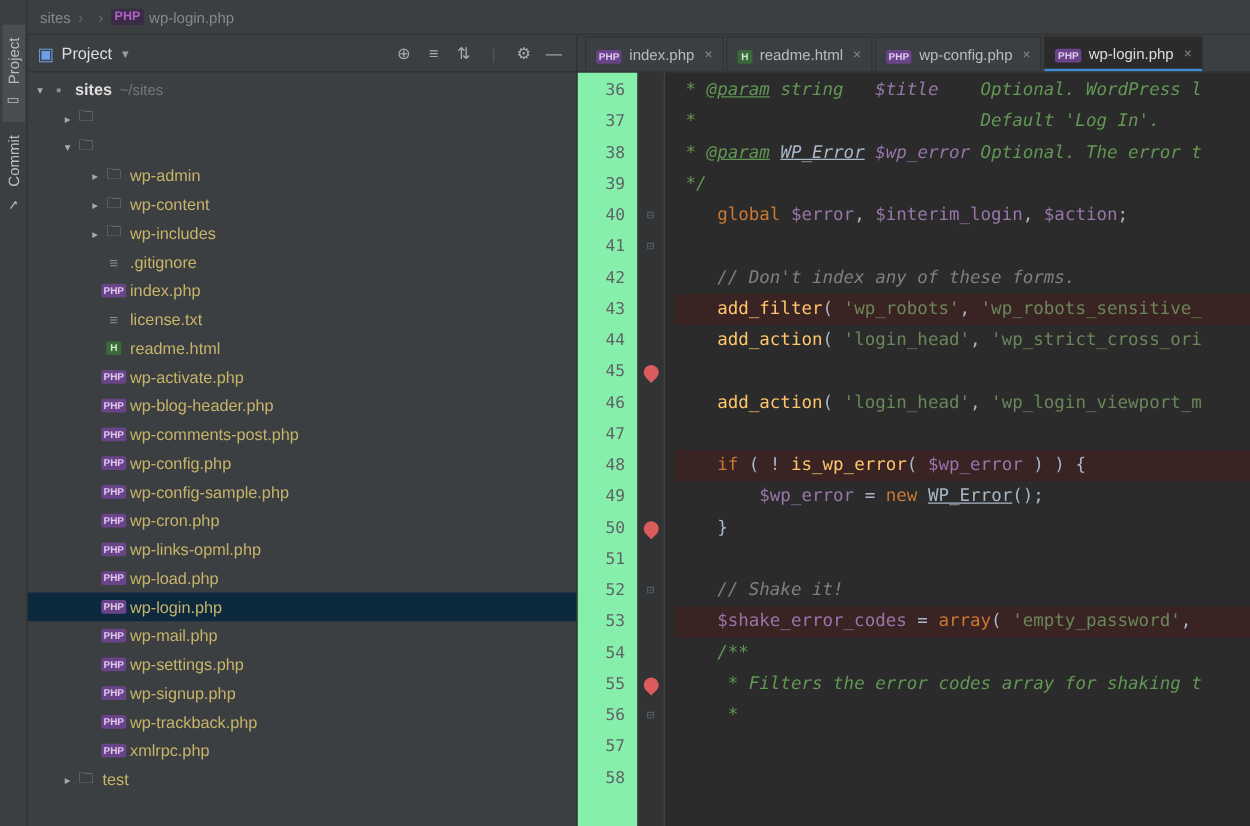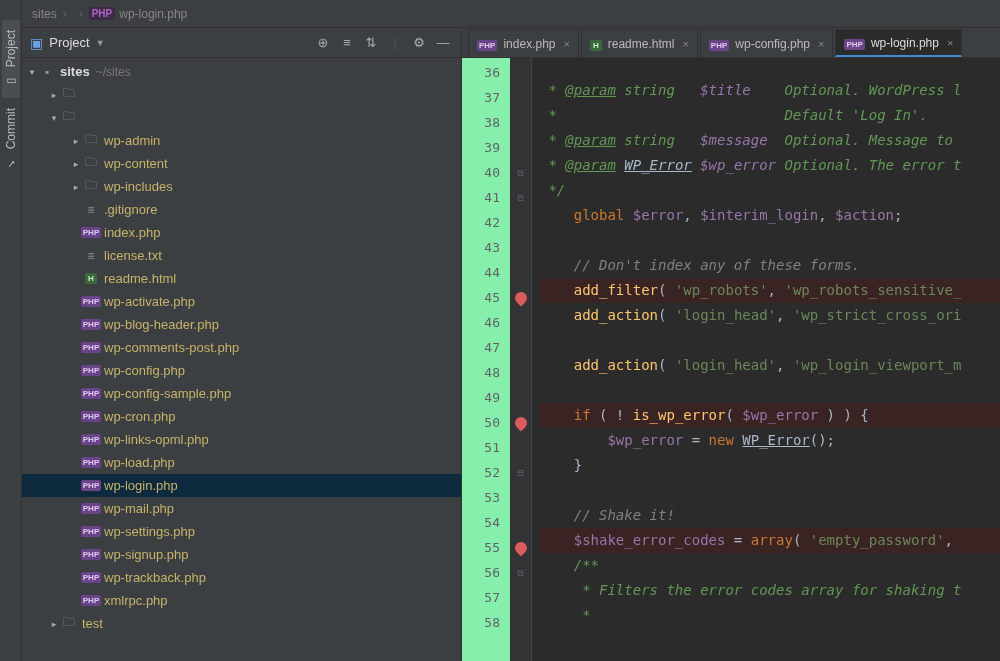--- a/index.html
+++ b/index.html
@@ -108,21 +108,21 @@
 }
 .tab .close { margin-left:8px; color:#888; font-size:11px;}
 .tab .icon { margin-right:6px;}
 .codewrap { flex:1; display:flex; overflow:hidden; font-family:"Menlo","Consolas",monospace;}
 .gutter-ln { width:48px; text-align:right; color:#606366; background:#86efac; padding-top:2px;}
 .gutter-ln .ln { height:25px; padding-right:10px; font-size:13px; line-height:25px;}
 .gutter-mark { width:22px; background:#313335; border-right:1px solid #444; padding-top:2px;}
 .gutter-mark .mk { height:25px; display:flex; align-items:center; justify-content:center;}
 .mk .bp { width:12px; height:12px; background:#db5c5c; border-radius:50% 50% 50% 0; transform:rotate(-45deg);}
 .mk .fold { color:#606366; font-size:10px;}
-.code { flex:1; padding-top:20px; padding-left:8px; overflow:hidden;}
+.code { flex:1; padding-top:2px; padding-left:8px; overflow:hidden;}
 .cline { height:25px; line-height:25px; font-size:14px; white-space:pre;}
 .cline.hl { background:#3a2323;}
 .c-kw { color:#cc7832;}
 .c-fn { color:#ffc66d;}
 .c-var { color:#9876aa;}
 .c-str { color:#6a8759;}
 .c-cmt { color:#808080; font-style:italic;}
 .c-doc { color:#629755; font-style:italic;}
 .c-tag { color:#629755; font-style:italic; text-decoration:underline;}
 .c-cls { color:#a9b7c6; text-decoration:underline;}
@@ -414,21 +414,20 @@
             </div>
             <div class="mk">
               <span class="fold">⊟</span>
             </div>
             <div class="mk"></div>
             <div class="mk"></div>
           </div>
         <div class="code" id="code">
             <div class="cline "> <span class="c-doc">* <span class="c-tag">@param</span> string   <span class="c-var">$title</span>    Optional. WordPress l</span></div>
             <div class="cline "> <span class="c-doc">*                           Default 'Log In'.</span></div>
-            <div class="cline "> <span class="c-doc">* <span class="c-tag">@param</span> string   <span class="c-var">$message</span>  Optional. Message to </span></div>
             <div class="cline "> <span class="c-doc">* <span class="c-tag">@param</span> <span class="c-cls">WP_Error</span> <span class="c-var">$wp_error</span> Optional. The error t</span></div>
             <div class="cline "> <span class="c-doc">*/</span></div>
             <div class="cline ">    <span class="c-kw">global</span> <span class="c-var">$error</span>, <span class="c-var">$interim_login</span>, <span class="c-var">$action</span>;</div>
             <div class="cline "></div>
             <div class="cline ">    <span class="c-cmt">// Don't index any of these forms.</span></div>
             <div class="cline hl">    <span class="c-fn">add_filter</span>( <span class="c-str">'wp_robots'</span>, <span class="c-str">'wp_robots_sensitive_</span></div>
             <div class="cline ">    <span class="c-fn">add_action</span>( <span class="c-str">'login_head'</span>, <span class="c-str">'wp_strict_cross_ori</span></div>
             <div class="cline "></div>
             <div class="cline ">    <span class="c-fn">add_action</span>( <span class="c-str">'login_head'</span>, <span class="c-str">'wp_login_viewport_m</span></div>
             <div class="cline "></div>

